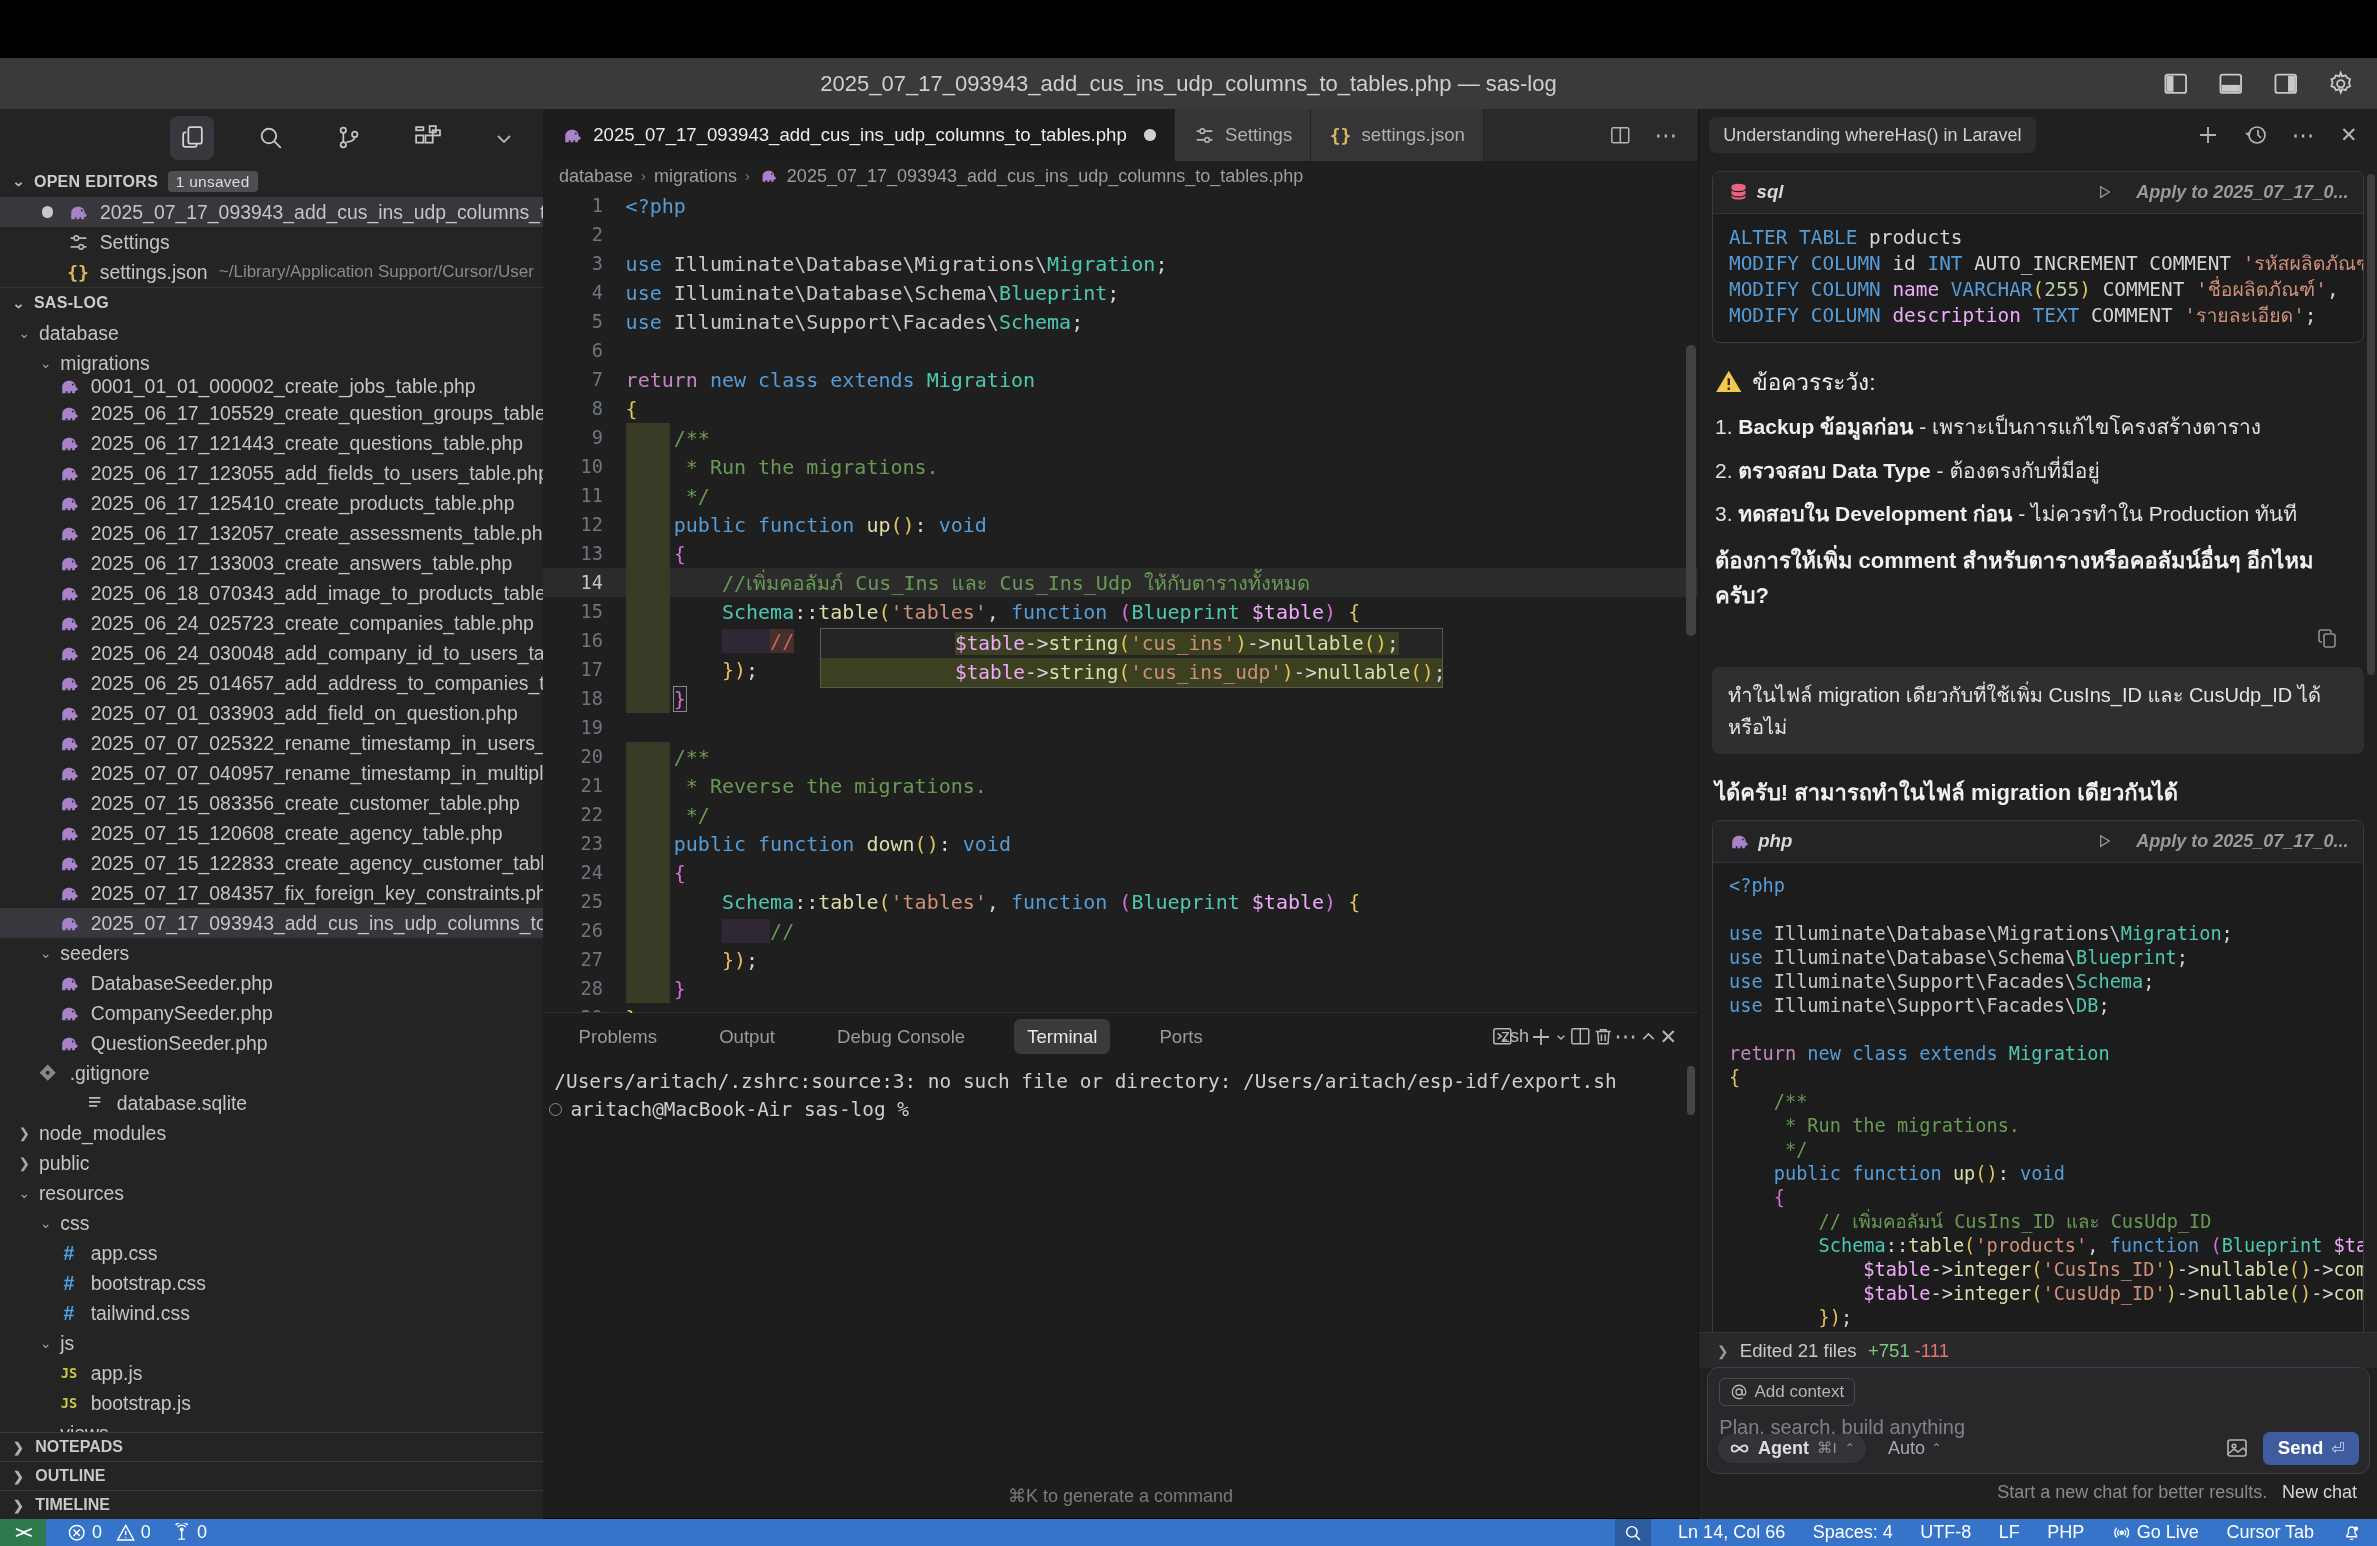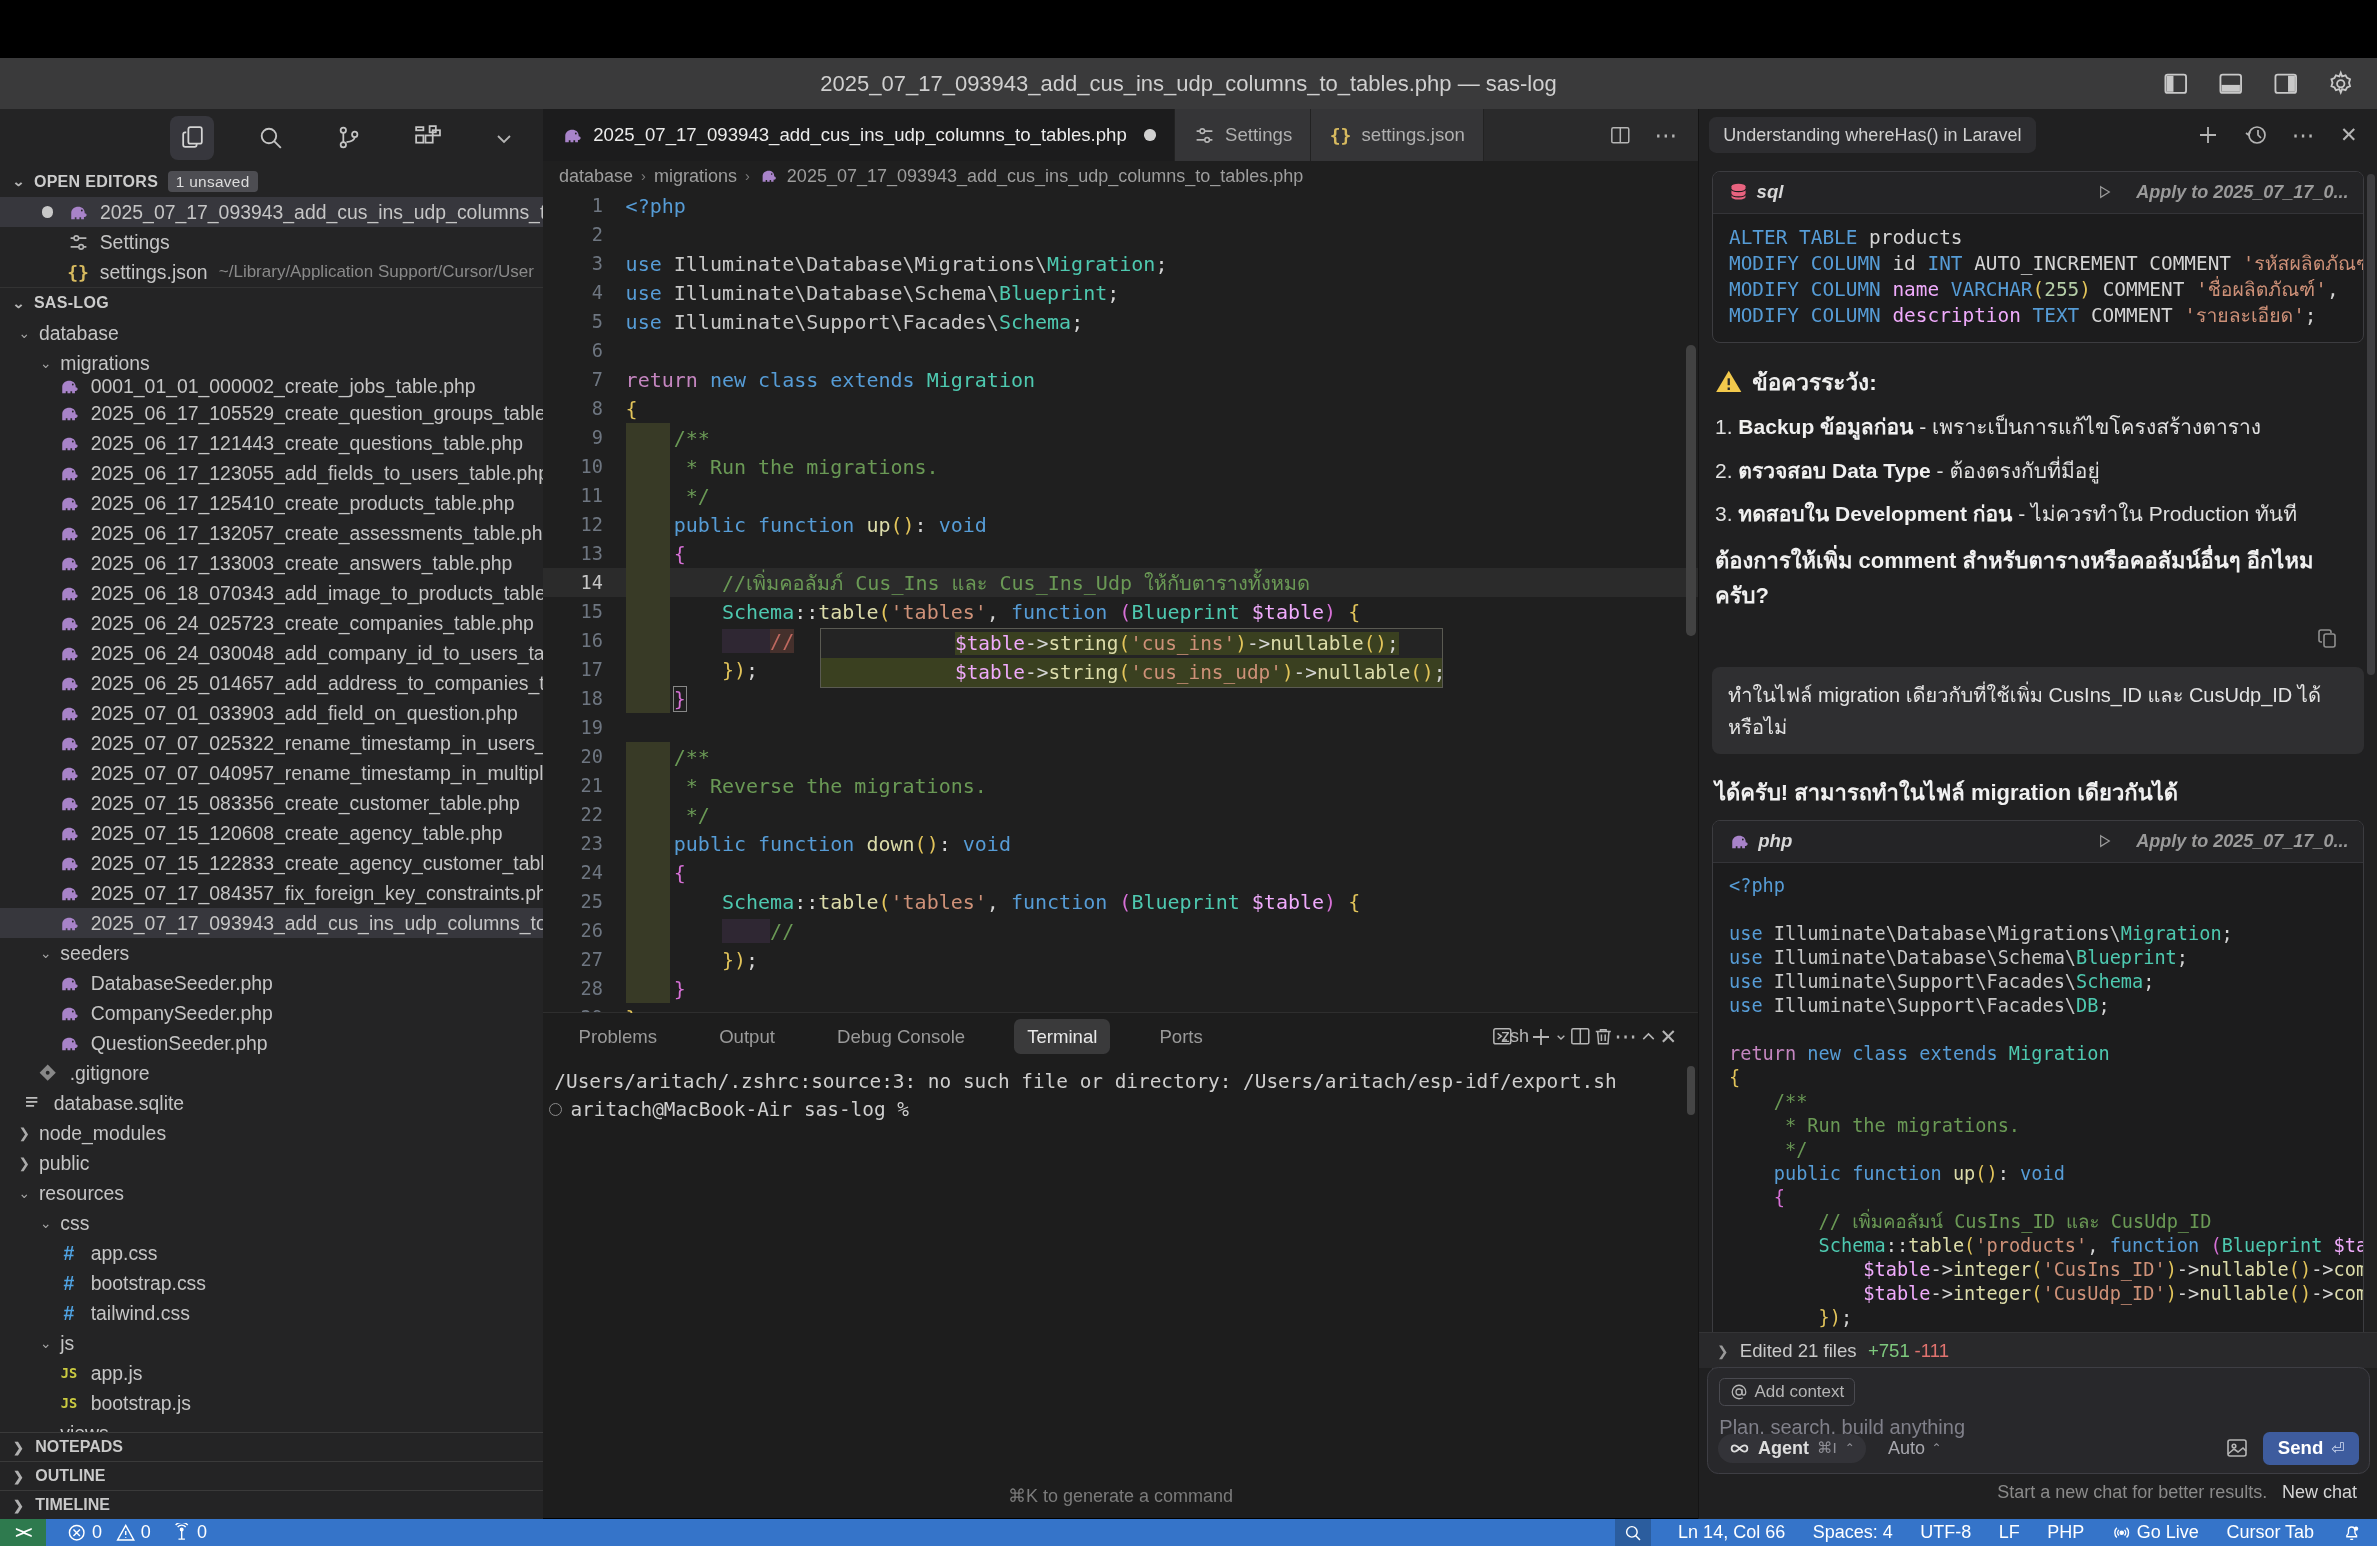--- a/index.html
+++ b/index.html
@@ -88,21 +88,21 @@
   #chat-tab{margin-left:9.7px;background:#2d2d30;border-radius:7.3px;padding:7.3px 14.6px;font-size:18px;color:#cfcfcf;white-space:nowrap;}
   #chat-header-actions{margin-left:auto;display:flex;align-items:center;gap:24px;padding-right:19.4px;color:#b5b5b5;}
   .codeblock{margin:9.7px 13px 0 13px;border:0.8px solid #3c3c40;border-radius:8px;background:#1c1c1d;overflow:hidden;}
   .cb-head{height:42px;display:flex;align-items:center;padding:0 14.6px;background:#242426;border-bottom:0.8px solid #343438;font-style:italic;}
   .cb-head .lang{font-size:18.6px;color:#d8d8d8;margin-left:8px;font-weight:bold;}
   .cb-head .apply{margin-left:auto;display:flex;align-items:center;gap:24px;color:#9a9a9a;font-size:18px;font-weight:bold;}
   .cb-code{padding:11.3px 0 13px 16px;font-family:"DejaVu Sans Mono",monospace;white-space:pre;overflow:hidden;}
   #sql-code{font-size:19.4px;line-height:26px;}
   #php-code{font-size:18.6px;line-height:24px;}
   .chat-text{padding:0 16px;font-size:21px;color:#e0e0e0;}
-  #warn-head{display:flex;align-items:center;gap:9.7px;margin-top:21px;font-weight:bold;font-size:22.6px;color:#eeeeee;}
+  #warn-head{display:flex;align-items:center;gap:9.7px;margin-top:21px;font-weight:normal;font-size:22.6px;color:#eeeeee;}
   .witem{margin-top:11.3px;line-height:32px;}
   .witem b{color:#f0f0f0;}
   #chat-question{margin-top:13px;font-weight:bold;font-size:22px;color:#f0f0f0;}
   #copy-row{display:flex;justify-content:flex-end;padding:14.6px 21px 0 0;color:#8f8f8f;}
   #user-bubble{margin:16px 13px 0 13px;background:#2f2f31;border-radius:8px;padding:11.3px 16px;font-size:20px;color:#e3e3e3;}
   #chat-reply{margin-top:21px;font-weight:bold;font-size:22px;color:#f0f0f0;}
   #edited-row{position:absolute;left:0;top:1223px;width:679px;height:36px;background:#29292b;
               display:flex;align-items:center;gap:11.3px;padding-left:18px;font-size:18.6px;color:#c9c9c9;border-top:0.8px solid #343436;}
   #edited-row .chev{color:#9a9a9a;font-size:13.7px;}
   #edited-row .plus{color:#7ec97e;}
@@ -463,21 +463,21 @@
         </div>
         <div class="srow" style="padding-left: 36px;">
           <span class="fic">
             <svg width="19.4" height="19.4" viewBox="0 0 24 24">
               <path fill="#9a9a9a" d="M12 2l10 10-10 10L2 12z" opacity=".85"></path>
               <circle cx="12" cy="12" r="2.4" fill="#242425"></circle>
             </svg>
           </span>
           <span>.gitignore</span>
         </div>
-        <div class="srow" style="padding-left: 20px;">
+        <div class="srow" style="padding-left: 48px; margin-left: 35px;">
           <span class="fic">
             <svg width="19.4" height="19.4" viewBox="0 0 24 24" fill="none" stroke="#bdbdbd" stroke-width="2">
               <path d="M5 6h14M5 11h14M5 16h10"></path>
             </svg>
           </span>
           <span>database.sqlite</span>
         </div>
         <div class="srow" style="padding-left: 14.6px;">
           <span class="chv">❯</span>
           <span>node_modules</span>

